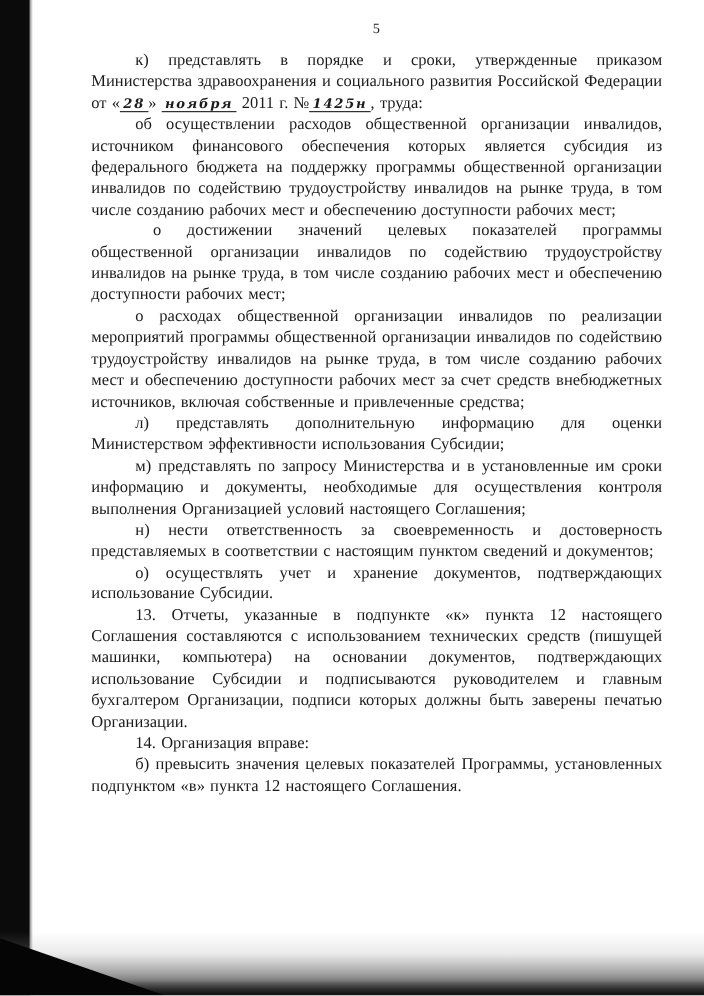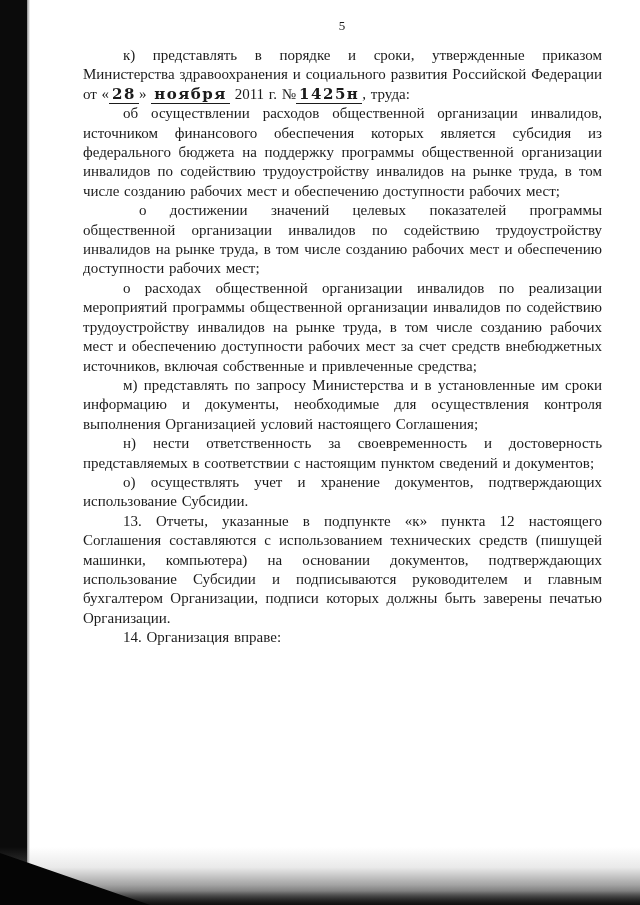--- a/index.html
+++ b/index.html
@@ -42,22 +42,23 @@
     font-size: 15px;
     line-height: 19.4px;
     text-align: justify;
     text-indent: 40px;
     word-spacing: 1px;
   }
   .para.no-indent { text-indent: 0; }
   .para.big-indent { text-indent: 56px; }
   .hand {
     font-family: "DejaVu Serif", serif;
+    font-style: italic;
     font-weight: bold;
-    font-size: 15px;
+    font-size: 12px;
     letter-spacing: 1.5px;
     padding: 0 3px;
     white-space: nowrap;
   }
   .underl {
     border-bottom: 1.5px solid #1b1b1b;
   }
   .bottom-shade {
     position: absolute;
     left: 0; right: 0; bottom: 0;
@@ -94,23 +95,25 @@
 
   <div class="page">
     <div class="page-number">5</div>
 
 
     <p class="para"><span>к) представлять в порядке и сроки, утвержденные приказом Министерства здравоохранения и социального развития Российской Федерации от «</span><span class="hand underl">28</span><span>» </span><span class="hand underl">ноября</span><span> 2011 г. №</span><span class="hand underl">1425н</span><span>, труда:</span></p>
 
     <p class="para">об осуществлении расходов общественной организации инвалидов, источником финансового обеспечения которых является субсидия из федерального бюджета на поддержку программы общественной организации инвалидов по содействию трудоустройству инвалидов на рынке труда, в том числе созданию рабочих мест и обеспечению доступности рабочих мест;</p>
     <p class="para big-indent">о достижении значений целевых показателей программы общественной организации инвалидов по содействию трудоустройству инвалидов на рынке труда, в том числе созданию рабочих мест и обеспечению доступности рабочих мест;</p>
     <p class="para">о расходах общественной организации инвалидов по реализации мероприятий программы общественной организации инвалидов по содействию трудоустройству инвалидов на рынке труда, в том числе созданию рабочих мест и обеспечению доступности рабочих мест за счет средств внебюджетных источников, включая собственные и привлеченные средства;</p>
+    <p class="para">л) представлять дополнительную информацию для оценки Министерством эффективности использования Субсидии;</p>
     <p class="para">м) представлять по запросу Министерства и в установленные им сроки информацию и документы, необходимые для осуществления контроля выполнения Организацией условий настоящего Соглашения;</p>
     <p class="para">н) нести ответственность за своевременность и достоверность представляемых в соответствии с настоящим пунктом сведений и документов;</p>
     <p class="para">о) осуществлять учет и хранение документов, подтверждающих использование Субсидии.</p>
     <p class="para">13. Отчеты, указанные в подпункте «к» пункта 12 настоящего Соглашения составляются с использованием технических средств (пишущей машинки, компьютера) на основании документов, подтверждающих использование Субсидии и подписываются руководителем и главным бухгалтером Организации, подписи которых должны быть заверены печатью Организации.</p>
     <p class="para">14. Организация вправе:</p>
+    <p class="para">б) превысить значения целевых показателей Программы, установленных подпунктом «в» пункта 12 настоящего Соглашения.</p>
   </div>
 
   <div class="bottom-shade"></div>
   <div class="bottom-wedge-right"></div>
   <div class="bottom-wedge"></div>
 </div>
 
 </body></html>

